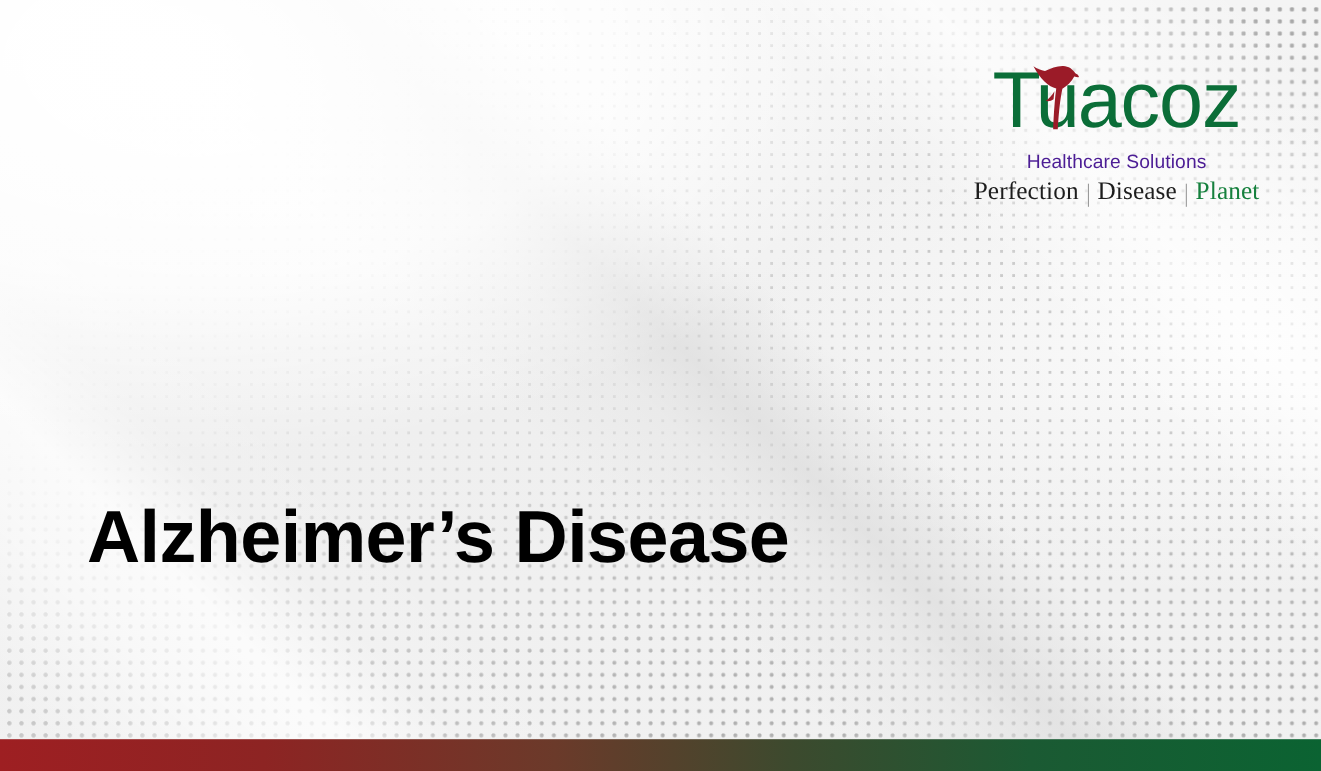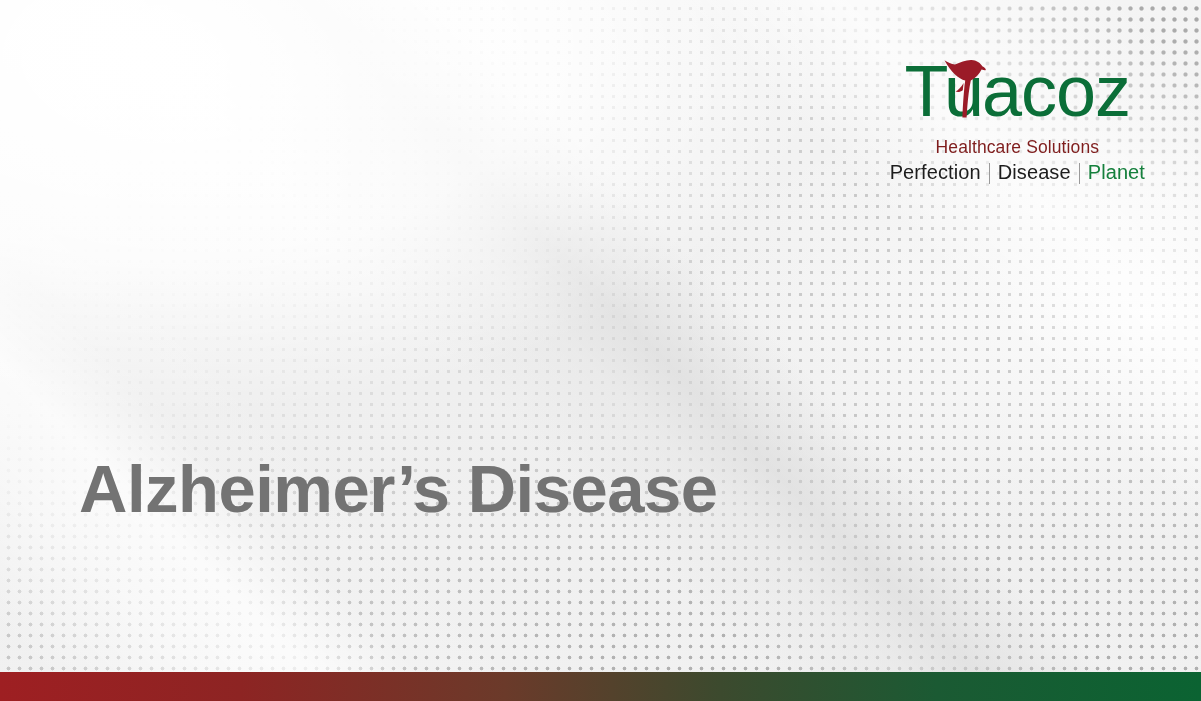--- a/index.html
+++ b/index.html
@@ -141,34 +141,35 @@
     width: 46px;
     height: 66px;
     pointer-events: none;
   }
 
   .logo-tagline {
     display: block;
     margin-top: 9px;
     font-size: 17.5px;
     line-height: 1.15;
-    color: #7f1d1d;
+    color: #4c1d95;
     letter-spacing: 0.1px;
   }
 
   .logo-values {
     display: flex;
     align-items: flex-end;
     justify-content: center;
     gap: 0;
     margin-top: 4px;
-    font-size: 20px;
+    font-size: 23px;
     line-height: 1.15;
     color: #1d1d1d;
     letter-spacing: 0.1px;
+    font-family: Liberation Serif, serif;
   }
 
   .logo-values .val { padding: 0 8px; }
   .logo-values .val.green { color: #15803d; }
 
   .logo-values .sep {
     display: inline-block;
     width: 1px;
     height: 21px;
     background: #9a9a9a;
@@ -178,21 +179,21 @@
 
   .slide-title {
     position: absolute;
     left: 79px;
     top: 455px;
     margin: 0;
     font-size: 67px;
     line-height: 1;
     font-weight: bold;
     letter-spacing: -0.5px;
-    color: #737373;
+    color: #000000;
     white-space: nowrap;
   }
 
   
 
   .bottom-bar {
     position: absolute;
     left: 0;
     right: 0;
     bottom: 0;

